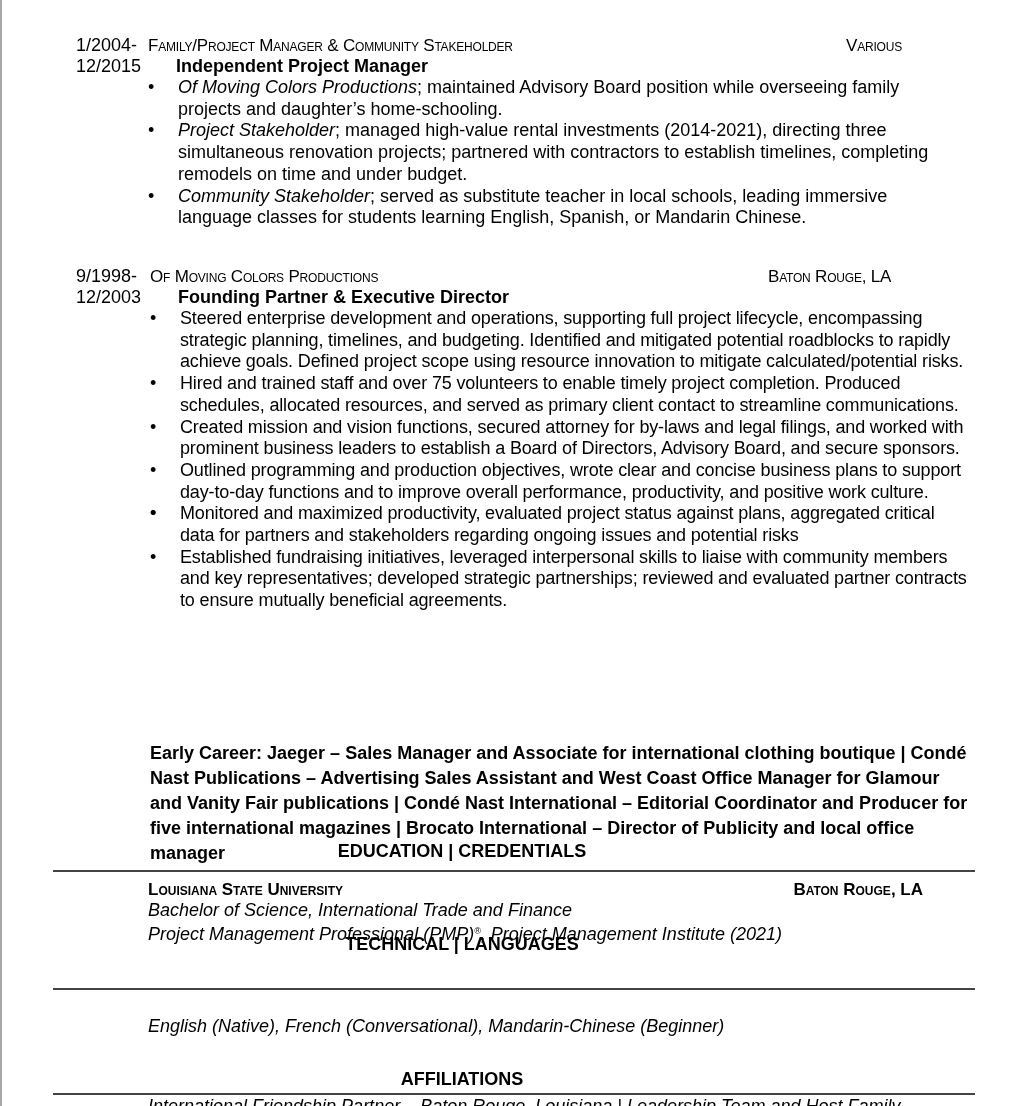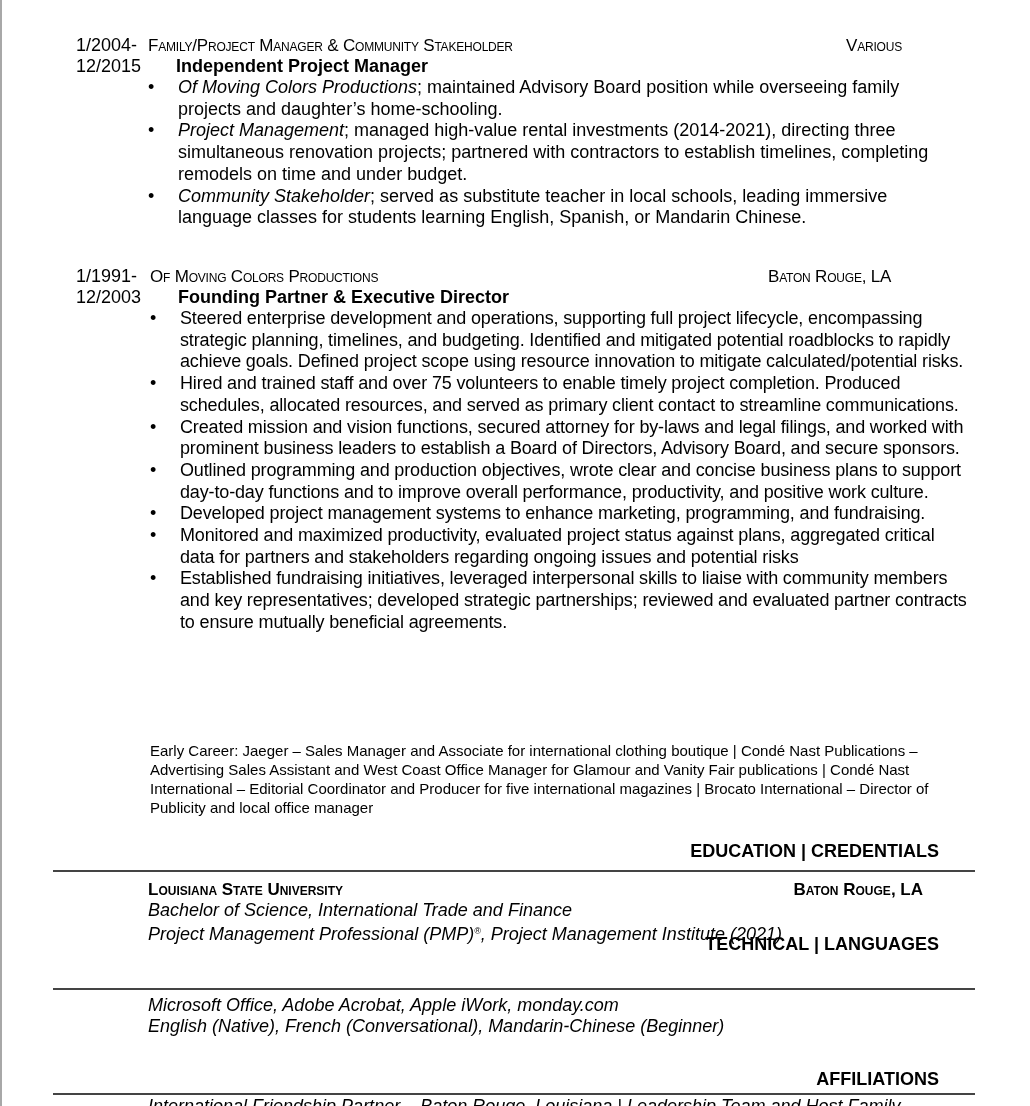--- a/index.html
+++ b/index.html
@@ -82,33 +82,32 @@
       left: 0;
       top: 0;
     }
     ul.bullets li em { font-style: italic; }
 
     .early {
       position: absolute;
       left: 150px;
       top: 741px;
       width: 820px;
-      font-size: 15px;
-      font-weight: normal;
-      line-height: 19px;
+      font-size: 18px;
+      font-weight: bold;
+      line-height: 25px;
     }
     .section-title {
       position: absolute;
       left: 0;
       width: 924px;
-      text-align: right;
+      text-align: center;
       font-size: 18px;
       font-weight: bold;
       line-height: 22px;
-      padding-left: 15px;
     }
     .rule {
       position: absolute;
       left: 53px;
       width: 922px;
       height: 2px;
       background: #444;
     }
     .plain {
       position: absolute;
@@ -150,33 +149,33 @@
         <span class="location" style="left:698px;">Various</span>
       </div>
       <div class="role">Independent Project Manager</div>
       <ul class="bullets" style="width:800px;">
         <li>
           <span class="dot">•</span>
           <em>Of Moving Colors Productions</em><span>; maintained Advisory Board position while overseeing family projects and daughter’s home-schooling.</span>
         </li>
         <li>
           <span class="dot">•</span>
-          <em>Project Management</em><span>; managed high-value rental investments (2014-2021), directing three simultaneous renovation projects; partnered with contractors to establish timelines, completing remodels on time and under budget.</span>
+          <em>Project Stakeholder</em><span>; managed high-value rental investments (2014-2021), directing three simultaneous renovation projects; partnered with contractors to establish timelines, completing remodels on time and under budget.</span>
         </li>
         <li>
           <span class="dot">•</span>
           <em>Community Stakeholder</em><span>; served as substitute teacher in local schools, leading immersive language classes for students learning English, Spanish, or Mandarin Chinese.</span>
         </li>
       </ul>
     </div>
   </div>
 
   <div class="job" style="top:266px;">
     <div class="dates">
-      <div>1/1991-</div>
+      <div>9/1998-</div>
       <div>12/2003</div>
     </div>
     <div class="job-head" style="left:150px;">
       <div class="employer-row">
         <span class="employer">Of Moving Colors Productions</span>
         <span class="location" style="left:618px;">Baton Rouge, LA</span>
       </div>
       <div class="role">Founding Partner &amp; Executive Director</div>
       <ul class="bullets" style="width:820px; letter-spacing:-0.15px;">
         <li>
@@ -190,21 +189,20 @@
         <li>
           <span class="dot">•</span>
           <span>Created mission and vision functions, secured attorney for by-laws and legal filings, and worked with prominent business leaders to establish a Board of Directors, Advisory Board, and secure sponsors.</span>
         </li>
         <li>
           <span class="dot">•</span>
           <span>Outlined programming and production objectives, wrote clear and concise business plans to support day-to-day functions and to improve overall performance, productivity, and positive work culture.</span>
         </li>
         <li>
           <span class="dot">•</span>
-          <span>Developed project management systems to enhance marketing, programming, and fundraising.</span>
         </li>
         <li>
           <span class="dot">•</span>
           <span>Monitored and maximized productivity, evaluated project status against plans, aggregated critical data for partners and stakeholders regarding ongoing issues and potential risks</span>
         </li>
         <li>
           <span class="dot">•</span>
           <span>Established fundraising initiatives, leveraged interpersonal skills to liaise with community members and key representatives; developed strategic partnerships; reviewed and evaluated partner contracts to ensure mutually beneficial agreements.</span>
         </li>
       </ul>
@@ -219,20 +217,19 @@
     <span class="school">Louisiana State University</span>
     <span class="loc">Baton Rouge, LA</span>
   </div>
   <div class="plain" style="top:900px;">Bachelor of Science, International Trade and Finance</div>
   <div class="plain" style="top:921px;">
     <span>Project Management Professional (PMP)</span><sup class="reg">®</sup><span>, Project Management Institute (2021)</span>
   </div>
 
   <div class="section-title" style="top:933px;">TECHNICAL | LANGUAGES</div>
   <div class="rule" style="top:988px;"></div>
-  <div class="plain" style="top:995px;">Microsoft Office, Adobe Acrobat, Apple iWork, monday.com</div>
   <div class="plain" style="top:1016px;">English (Native), French (Conversational), Mandarin-Chinese (Beginner)</div>
 
   <div class="section-title" style="top:1068px;">AFFILIATIONS</div>
   <div class="rule" style="top:1093px;"></div>
   <div class="plain" style="top:1096px;">International Friendship Partner – Baton Rouge, Louisiana | Leadership Team and Host Family</div>
 
 </div>
 
 </body></html>

